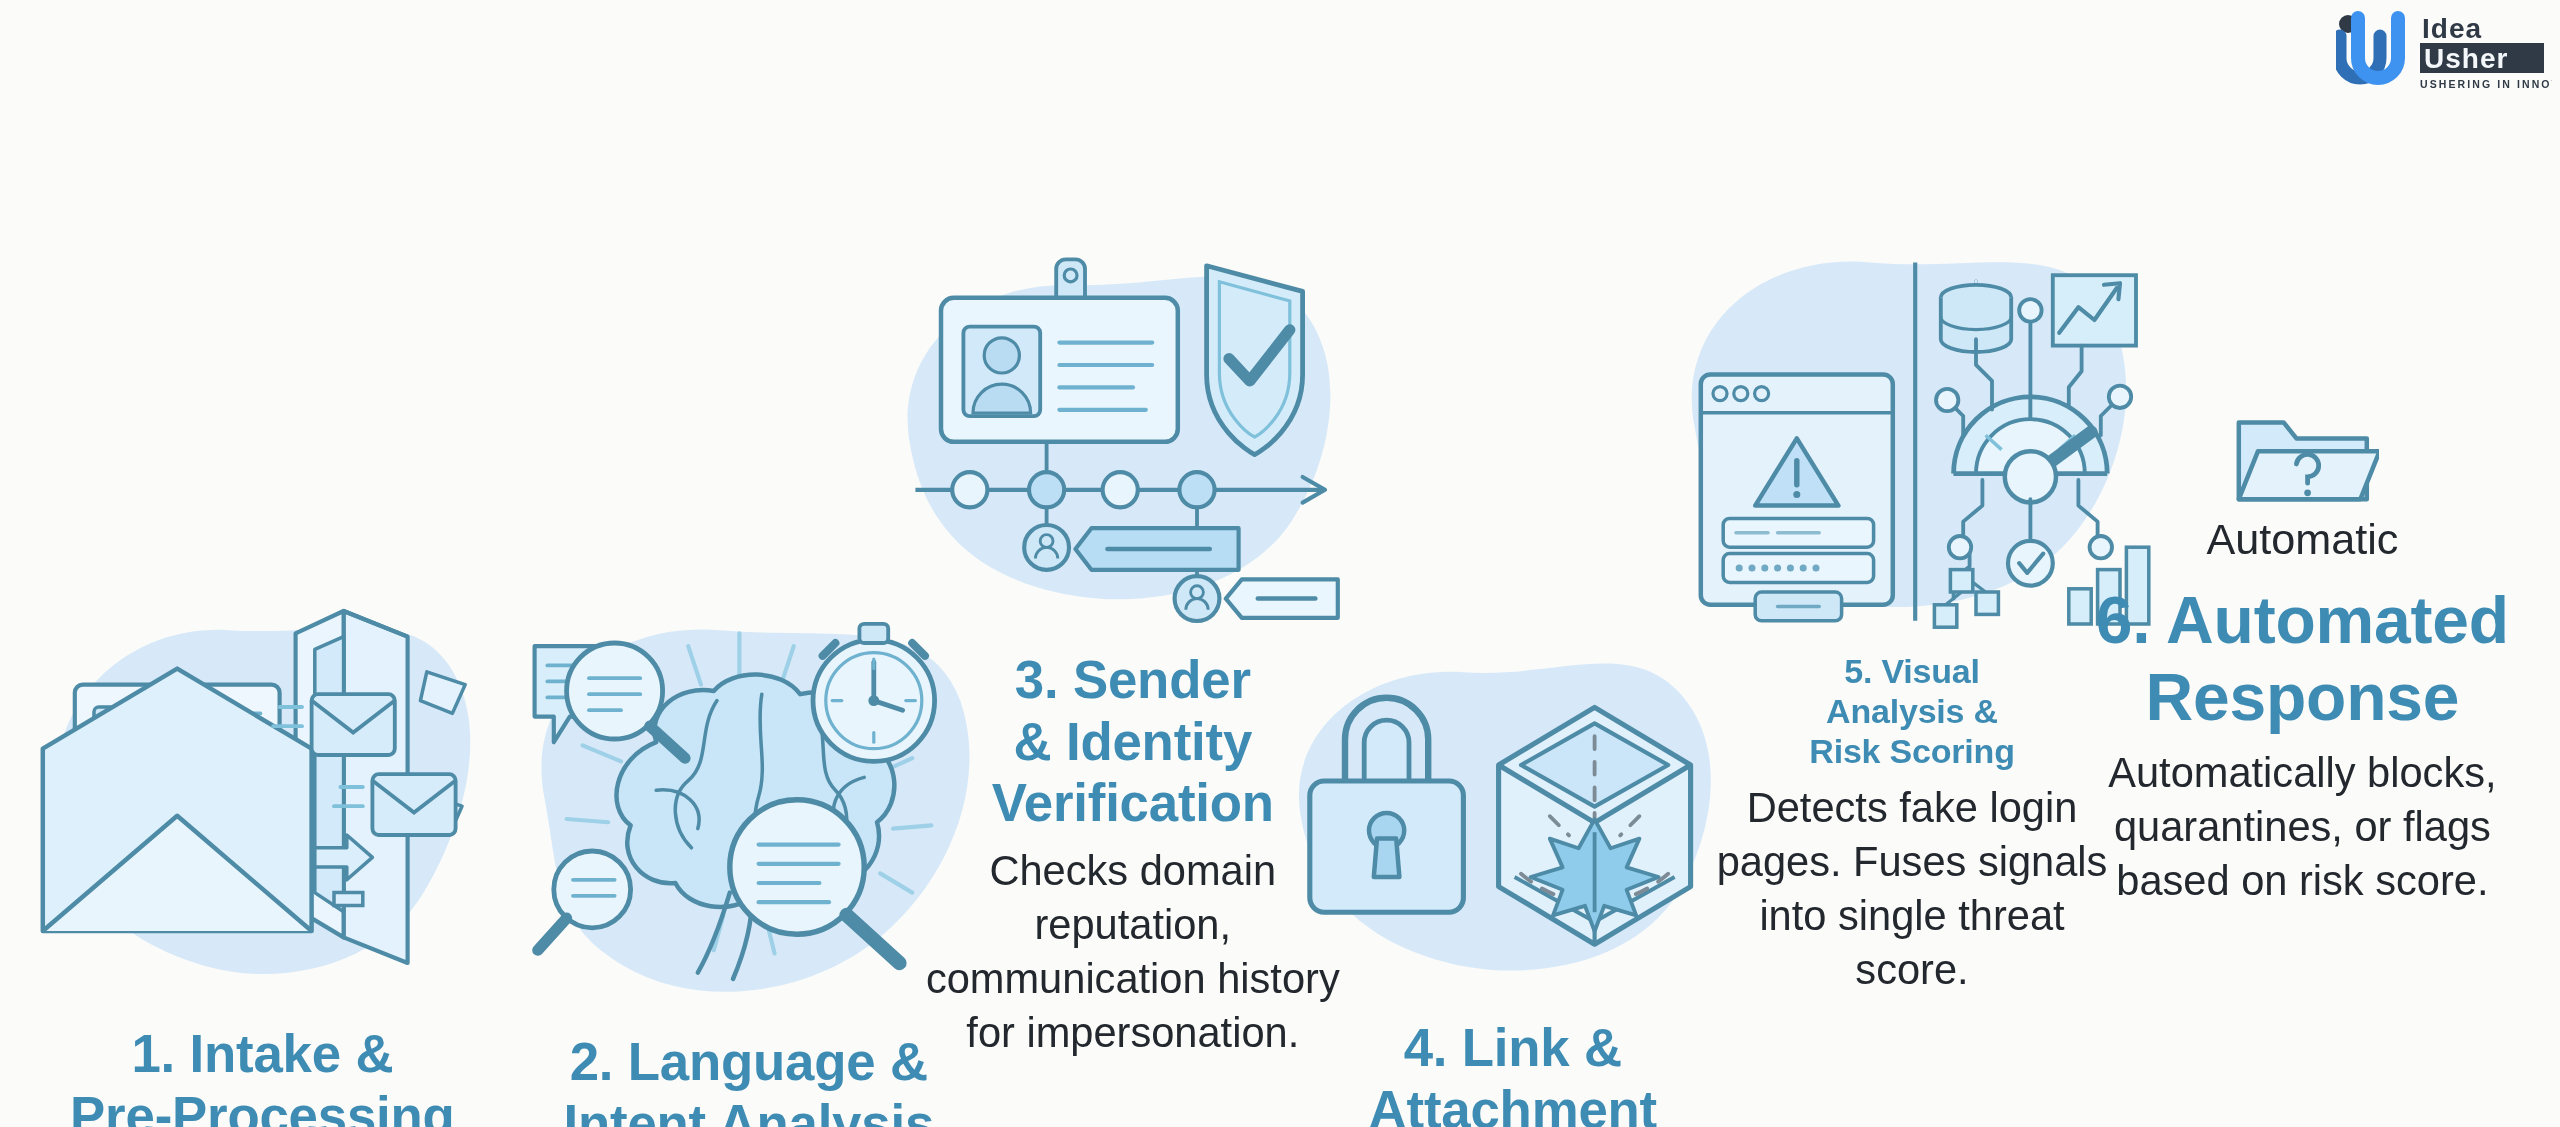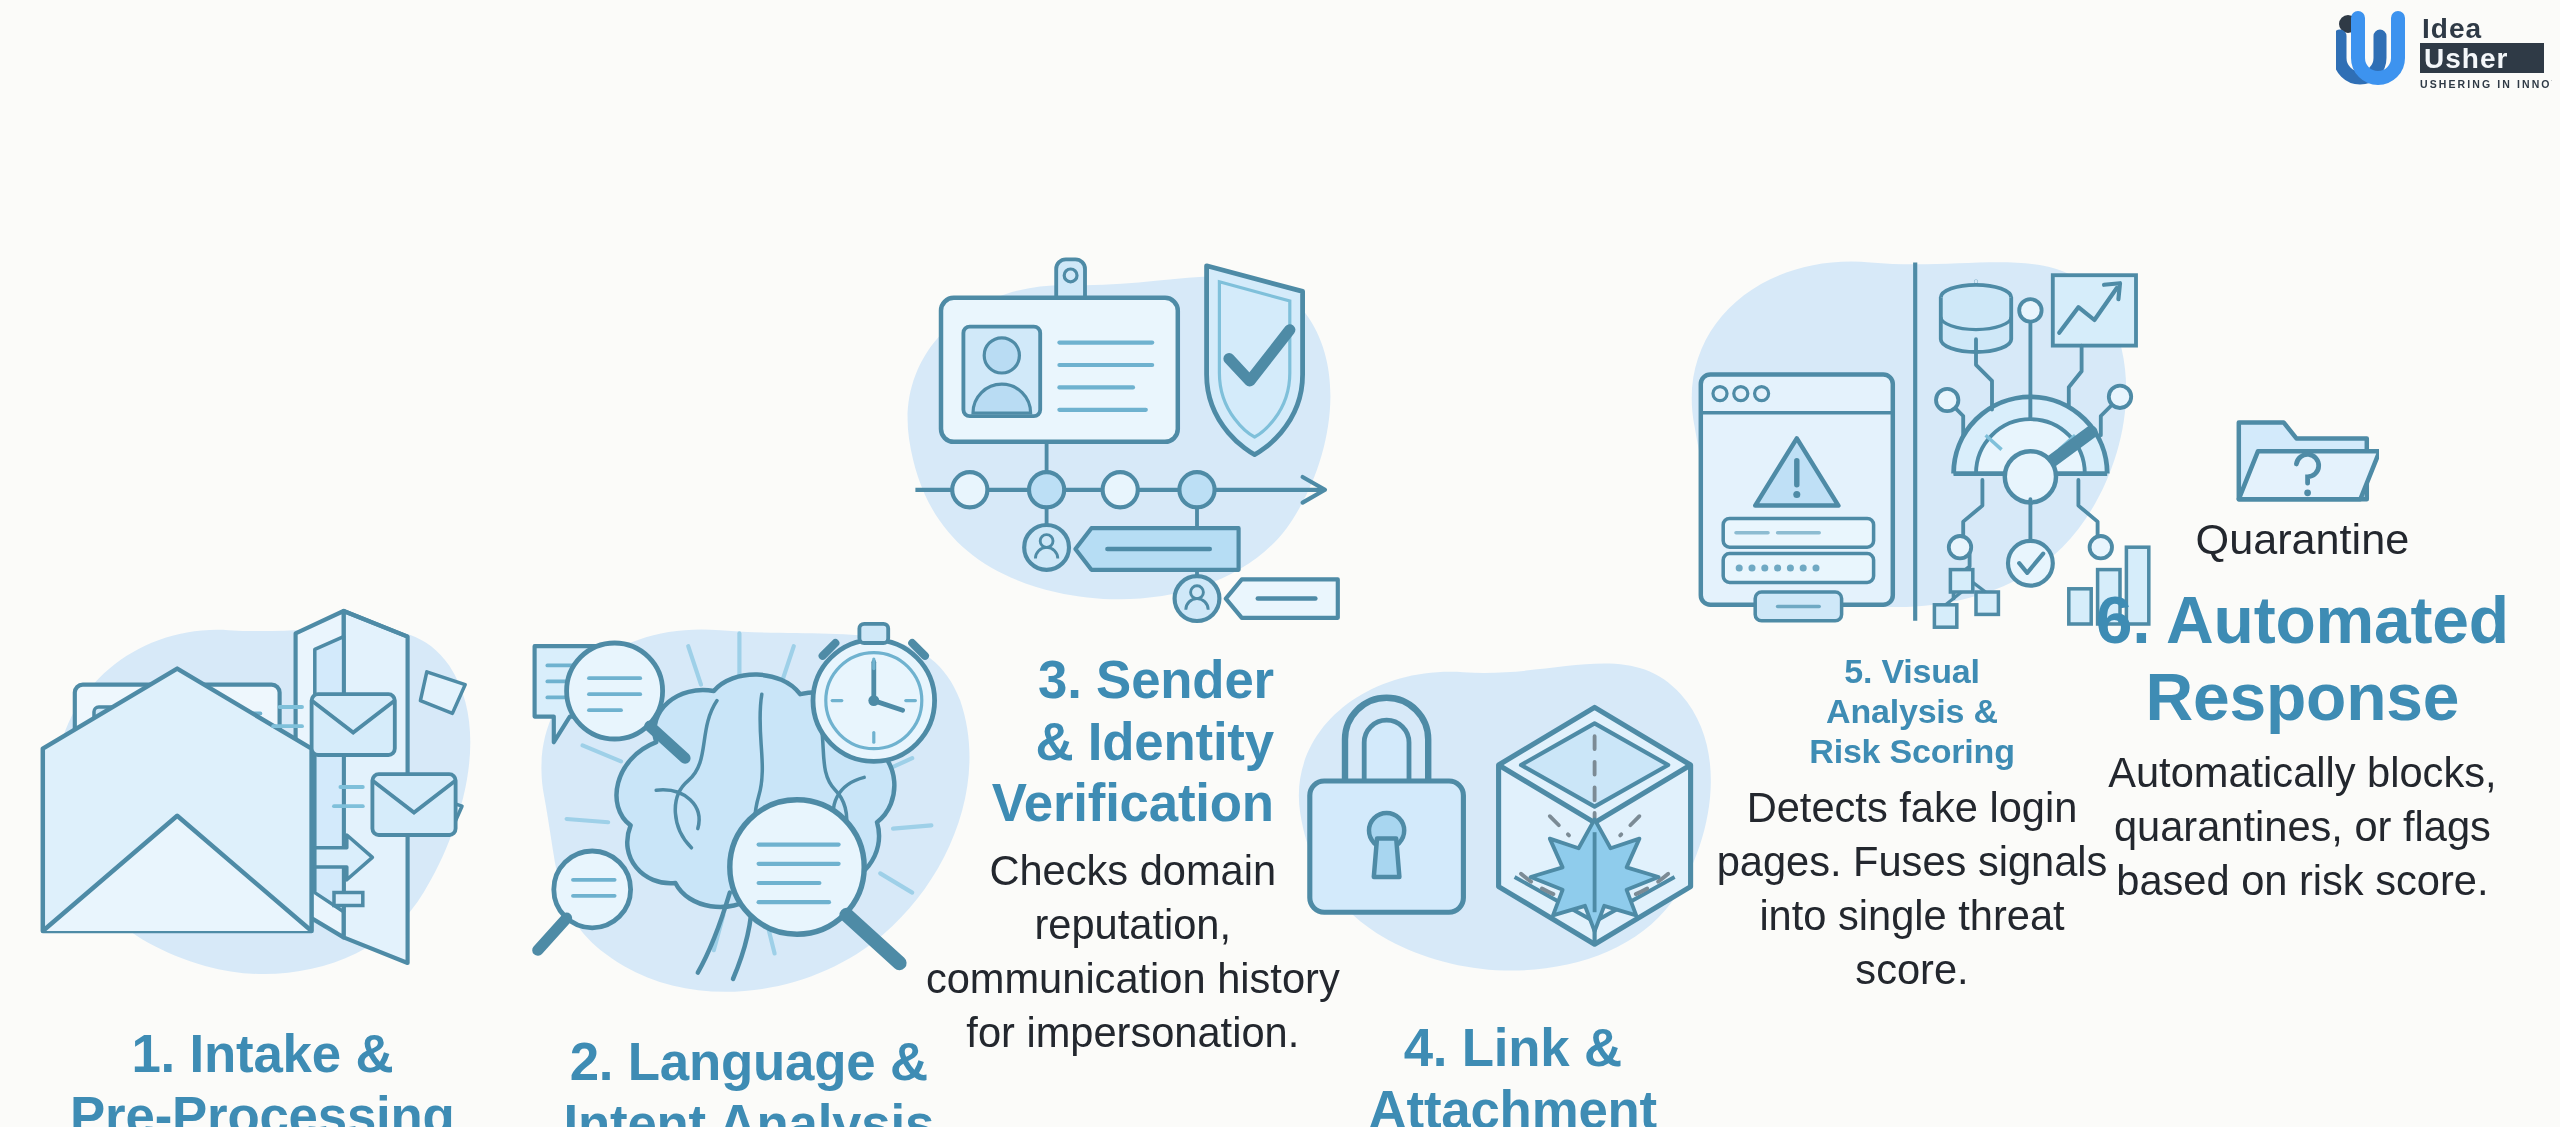--- a/index.html
+++ b/index.html
@@ -289,21 +289,21 @@
         <path d="M124 182 L216 182 L216 208 L124 208 L114 195 Z" fill="#b6ddf4" stroke="#4e8ba6" stroke-width="2.6" stroke-linejoin="round"></path>
         <line x1="134" y1="195" x2="198" y2="195" stroke="#4e8ba6" stroke-width="2.8" stroke-linecap="round"></line>
 
         <circle cx="190" cy="226" r="14" fill="#cfe8f8" stroke="#4e8ba6" stroke-width="2.6"></circle>
         <circle cx="190" cy="222" r="4" fill="none" stroke="#4e8ba6" stroke-width="1.8"></circle>
         <path d="M183 233 a7 7 0 0 1 14 0" fill="none" stroke="#4e8ba6" stroke-width="1.8"></path>
         <path d="M218 214 L278 214 L278 238 L218 238 L208 226 Z" fill="#eaf6fd" stroke="#4e8ba6" stroke-width="2.6" stroke-linejoin="round"></path>
         <line x1="228" y1="226" x2="264" y2="226" stroke="#4e8ba6" stroke-width="2.8" stroke-linecap="round"></line>
       </svg>
     </div>
-    <div class="step-title" style="font-size: 52.8px; text-align: right;">3. Sender
+    <div class="step-title" style="font-size: 52.8px;">3. Sender
 &amp; Identity
 Verification</div>
     <div class="step-desc" style="font-size: 41.6px;">Checks domain
 reputation,
 communication history
 for impersonation.</div>
   </div>
 
   <div class="step" id="step-4" style="left: 1276.8px; top: 636.8px; width: 472px; transform-origin: left top;">
     <div class="illo-wrap">
@@ -445,21 +445,21 @@
       </svg>
 
 
       <div class="outcome">
         <svg width="153.60000000000002" height="112" viewBox="0 0 96 70">
           <path d="M8 14 L36 14 L44 24 L88 24 L88 62 L8 62 Z" fill="#d3eafb" stroke="#4e8ba6" stroke-width="2.8" stroke-linejoin="round"></path>
           <path d="M8 62 L20 32 L96 32 L84 62 Z" fill="#e4f2fc" stroke="#4e8ba6" stroke-width="2.8" stroke-linejoin="round"></path>
           <path d="M44 40 a7 7 0 1 1 7 8 L51 52" fill="none" stroke="#4e8ba6" stroke-width="3" stroke-linecap="round"></path>
           <circle cx="51" cy="58" r="2.1" fill="#4e8ba6"></circle>
         </svg>
-        <div class="outcome-label" style="font-size: 43.2px;">Quarantine</div>
+        <div class="outcome-label" style="font-size: 43.2px;">Automatic</div>
       </div>
 
     </div>
     <div class="step-title" style="font-size: 66px;">6. Automated
 Response</div>
     <div class="step-desc" style="font-size: 41.6px;">Automatically blocks,
 quarantines, or flags
 based on risk score.</div>
   </div>
 

